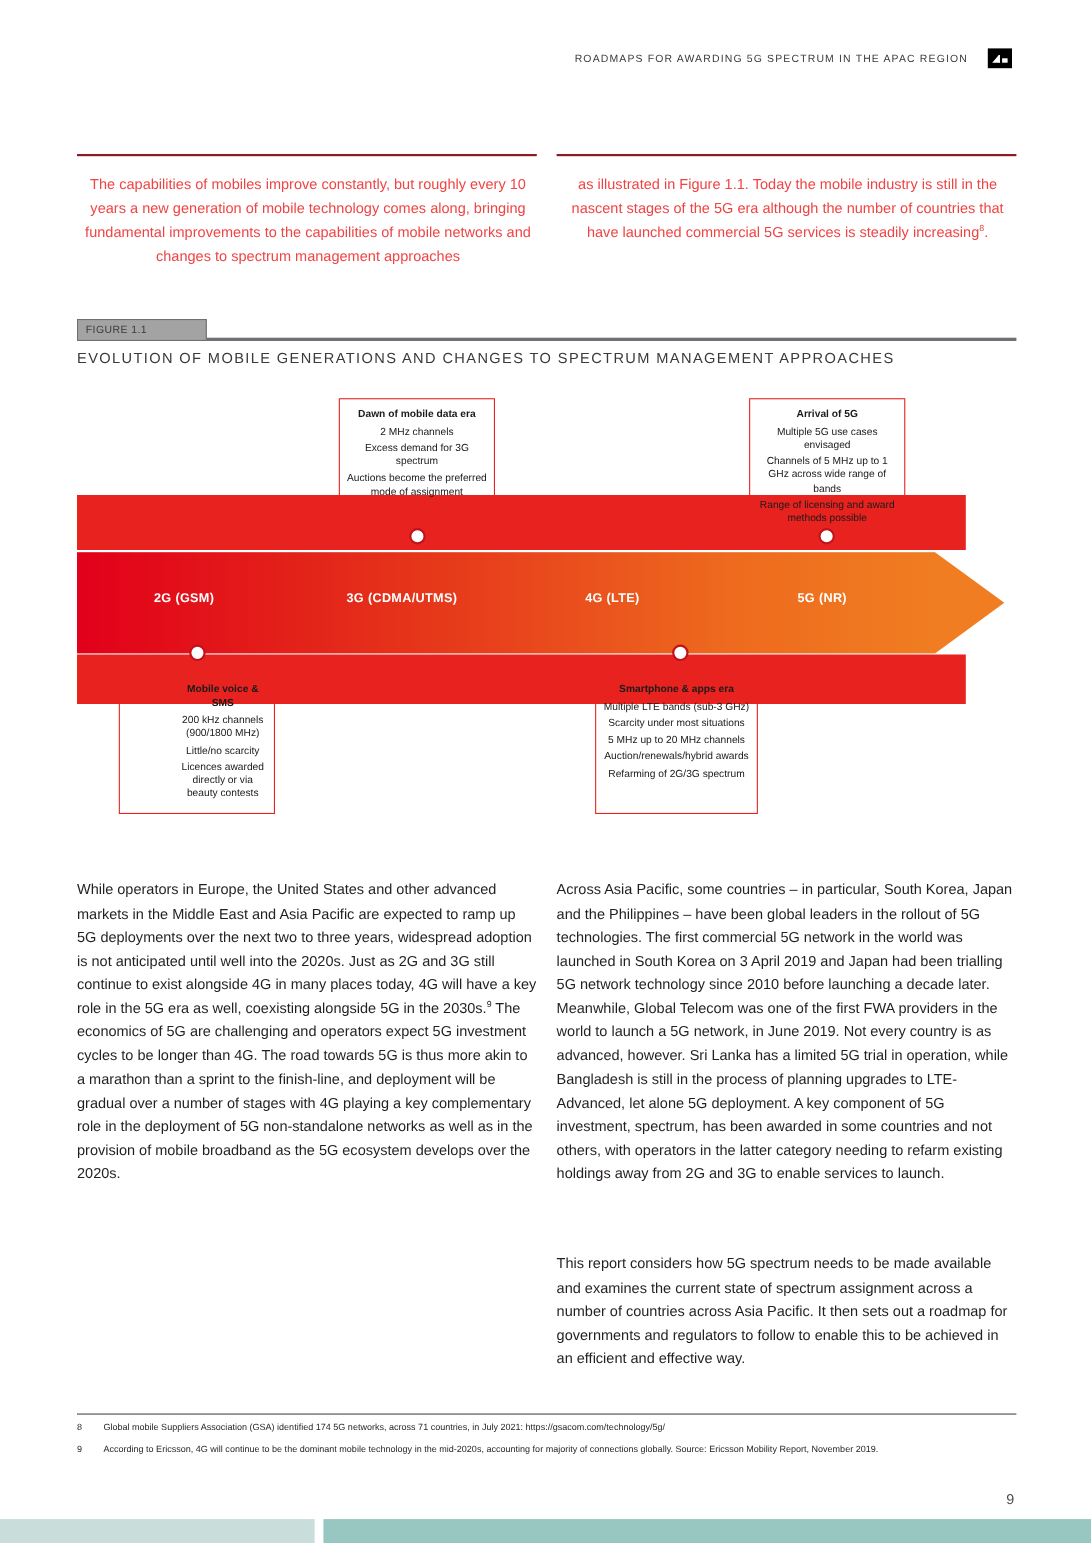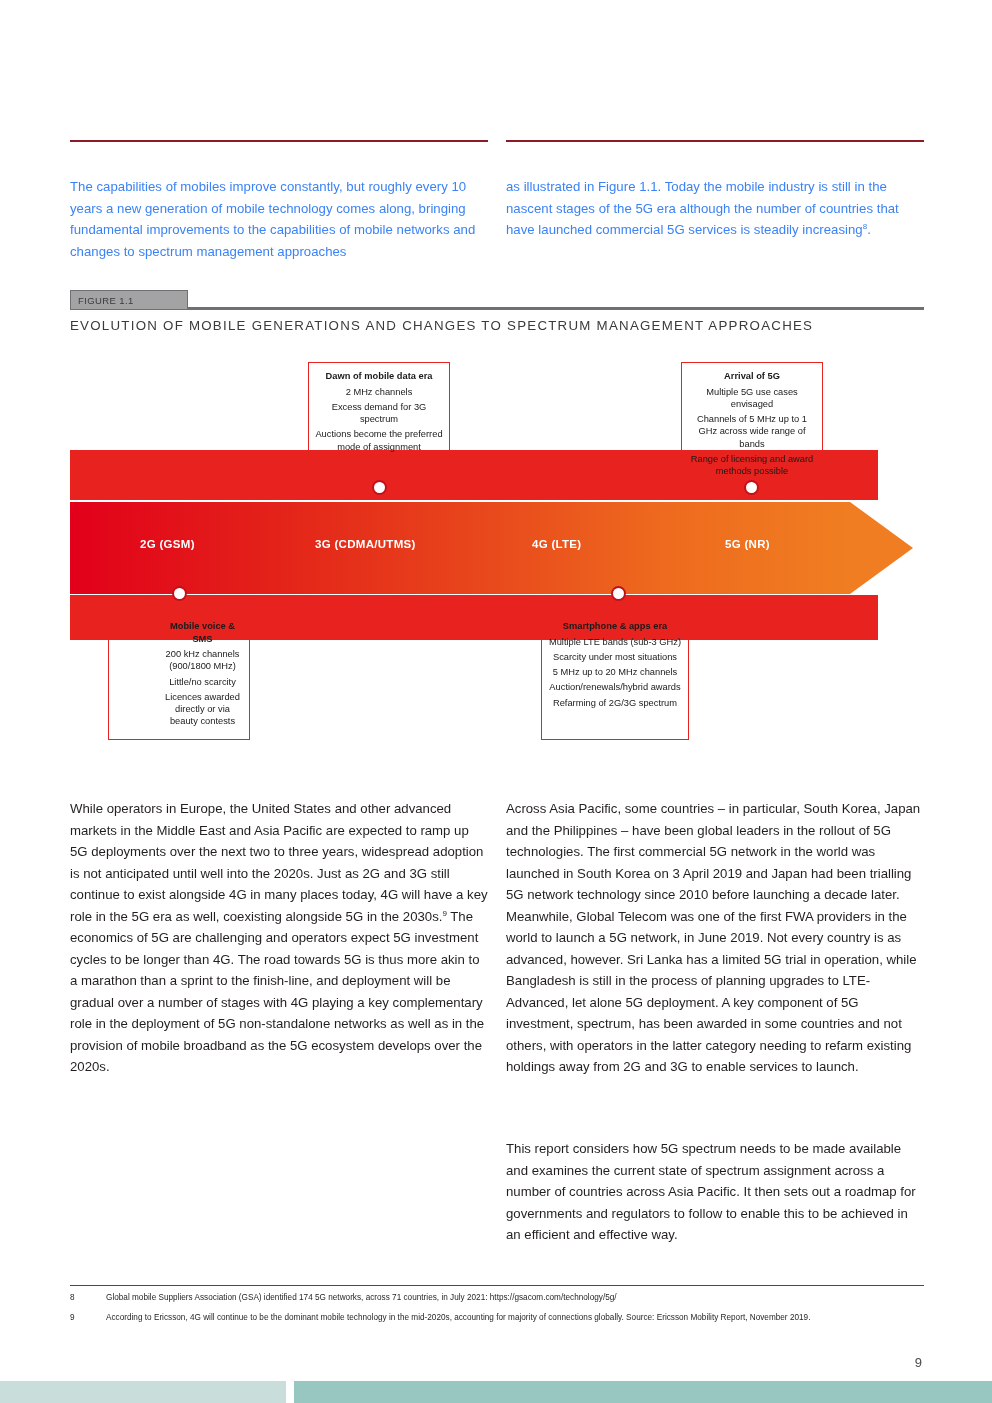--- a/index.html
+++ b/index.html
@@ -36,22 +36,22 @@
     content:""; position:absolute; right:4px; bottom:5px;
     width:5px; height:4px; background:#fff;
   }
 
   
   .rule { position:absolute; height:1.6px; background:#8d1b25; }
   .rule.left  { left:70px;  top:140px; width:418px; }
   .rule.right { left:506px; top:140px; width:418px; }
 
   
-  .intro { position:absolute; top:176px; font-size:13.2px; line-height:1.63;
-           color:#3b82f6; letter-spacing:0.02px; }
+  .intro { position:absolute; top:157px; font-size:13.2px; line-height:1.63;
+           color:#ef4444; letter-spacing:0.02px;text-align:center; }
   .intro.c1 { left:70px;  width:420px; }
   .intro.c2 { left:506px; width:420px; }
   .intro sup { font-size:8px; vertical-align: super; }
 
   
   .fig-label-wrap { position:absolute; left:70px; top:290px; width:854px; height:20px; }
   .fig-label-bar {
     position:absolute; left:0; top:17px; width:854px; height:3px; background:#6e7073;
   }
   .fig-label-box {
@@ -112,36 +112,40 @@
   .body-col { position:absolute; font-size:13.2px; line-height:1.63; color:#231f20; }
   .body-col.c1 { left:70px;  top:798px;  width:420px; }
   .body-col.c2 { left:506px; top:798px;  width:420px; }
   .body-col.c3 { left:506px; top:1098px; width:420px;margin-top:40px; }
   .body-col sup { font-size:8px; vertical-align: super; }
 
   
   .fn-rule { position:absolute; left:70px; top:1285px; width:854px; height:1.4px; background:#4a4a4a; }
   .footnote { position:absolute; font-size:8.2px; color:#231f20; line-height:1.3; letter-spacing:0.01px; }
   .footnote .num { position:absolute; left:0; top:0; }
-  .footnote .txt { display:block; margin-left:36px; }
+  .footnote .txt { display:block; margin-left:24px; }
   .fn8 { left:70px; top:1293px; width:860px; }
   .fn9 { left:70px; top:1313px; width:860px; }
 
   
   .pageno { position:absolute; right:70px; top:1355px; font-size:13px; color:#4a4a4a; }
 
   
   .footbar-left  { position:absolute; left:0;   bottom:0; width:286px; height:22px; background:#c9ddda; }
   .footbar-right { position:absolute; left:294px; bottom:0; width:698px; height:22px; background:#97c7c0; }
 </style>
 </head>
 <body>
 
 <div class="page">
 
+  <div class="runhead">
+    <span class="runhead-text">ROADMAPS FOR AWARDING 5G SPECTRUM IN THE APAC REGION</span>
+    <span class="logo-mark"></span>
+  </div>
 
   <div class="rule left"></div>
   <div class="rule right"></div>
 
   <p class="intro c1">The capabilities of mobiles improve constantly, but roughly every 10 years a new generation of mobile technology comes along, bringing fundamental improvements to the capabilities of mobile networks and changes to spectrum management approaches</p>
   <p class="intro c2"><span>as illustrated in Figure 1.1. Today the mobile industry is still in the nascent stages of the 5G era although the number of countries that have launched commercial 5G services is steadily increasing</span><sup>8</sup><span>.</span></p>
 
   <div class="fig-label-wrap">
     <div class="fig-label-bar"></div>
     <div class="fig-label-box">FIGURE 1.1</div>

